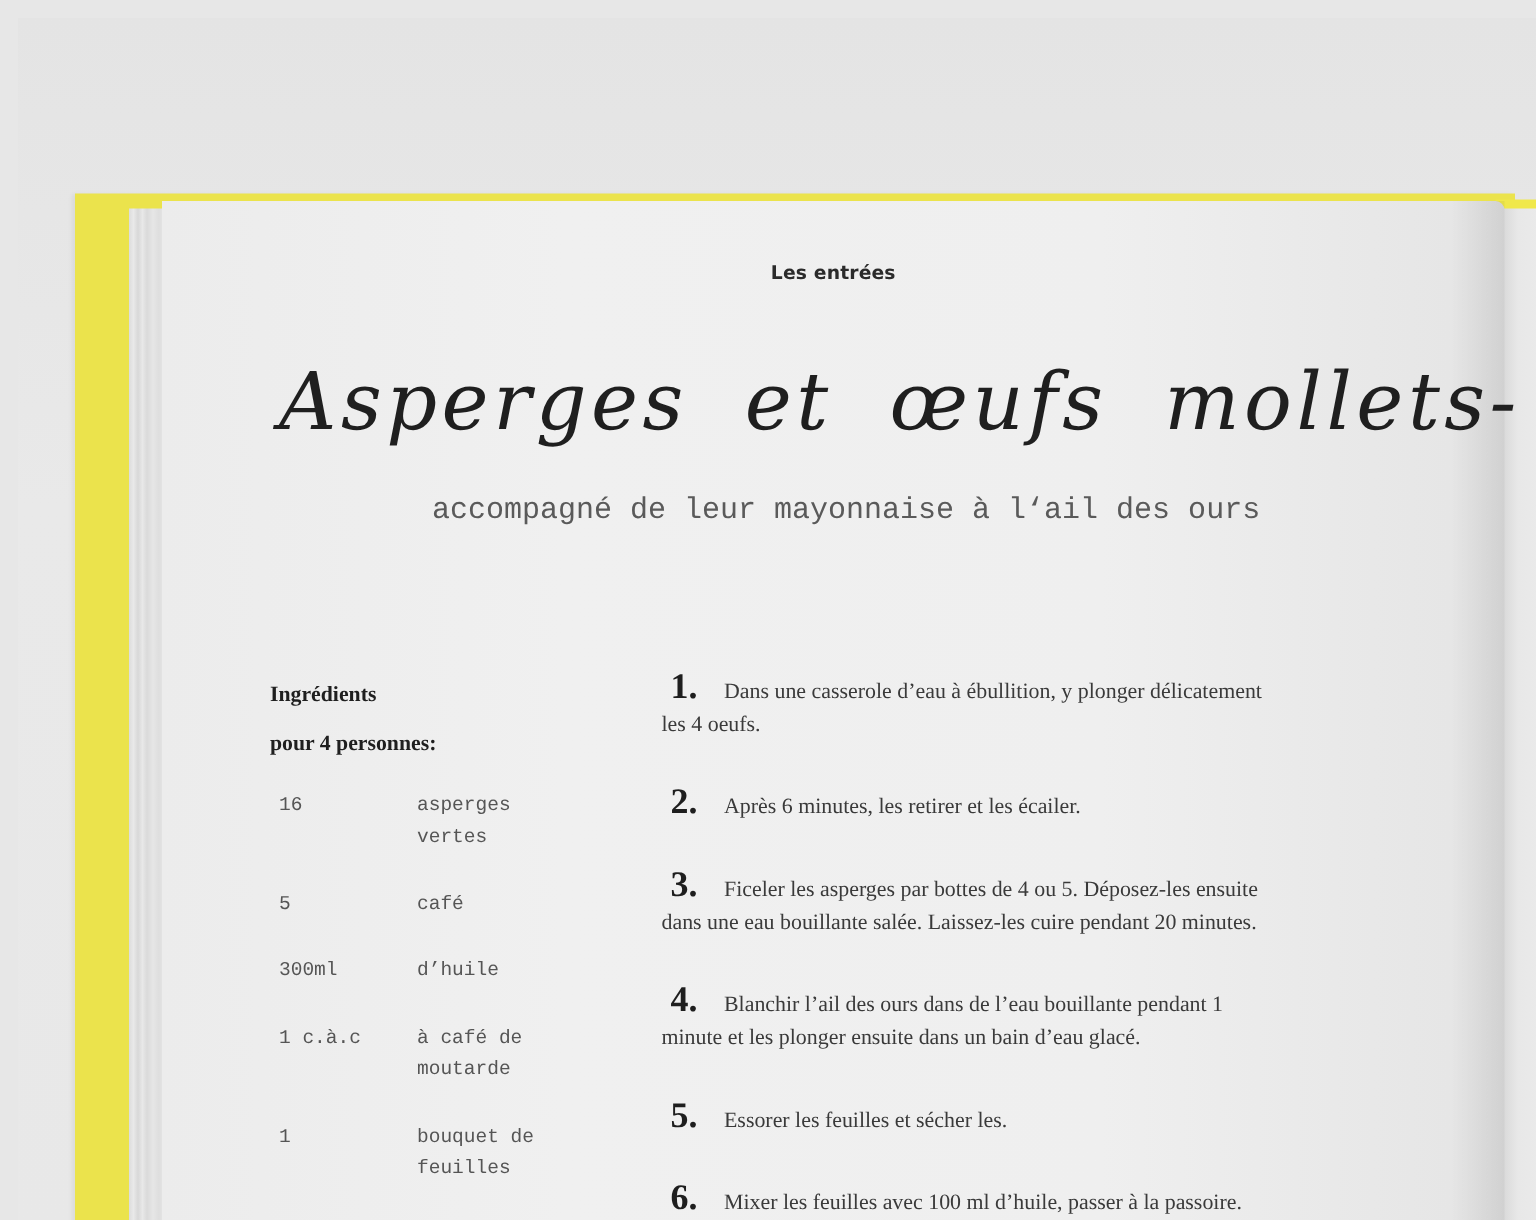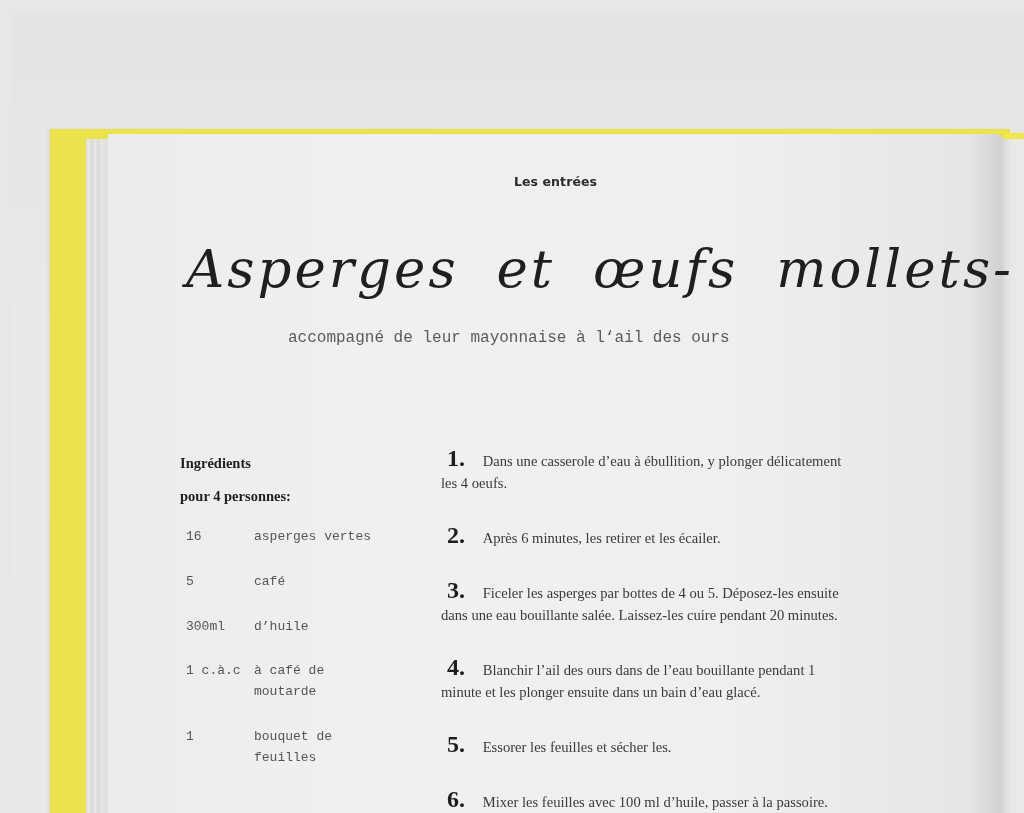--- a/index.html
+++ b/index.html
@@ -45,35 +45,35 @@
     }
     .title {
       position: absolute; left: 168px; top: 220px; width: 760px;
       font-family: "DejaVu Serif", serif; font-style: italic;
       font-size: 53px; color: #1f1f1f; letter-spacing: 3px;
       word-spacing: 18px; font-weight: normal; white-space: nowrap;
     }
     .subtitle {
       position: absolute; left: 270px; top: 311px; width: 530px;
       font-family: "Liberation Mono", monospace;
-      font-size: 16px; color: #5a5a5a; white-space: nowrap;
+      font-size: 20px; color: #5a5a5a; white-space: nowrap;
     }
     .ingredients-heading {
       position: absolute; left: 156px; top: 429px;
       font-family: Liberation Serif, serif; font-weight: bold;
       font-size: 14.5px; line-height: 21px; color: #1f1f1f;
     }
     .ingredients {
       position: absolute; left: 156px; top: 497px; width: 240px;
       font-family: "Liberation Mono", monospace; font-size: 13px;
       color: #555; line-height: 20.8px;
     }
     .ing-row { display: flex; }
     .ing-qty { width: 68px; flex: none; }
-    .ing-name { flex: 1; }
+    .ing-name { flex: 1; margin-left: 24px; }
     .steps {
       position: absolute; left: 417px; top: 423px; width: 430px;
       font-family: "Liberation Serif", serif; font-size: 14.6px;
       color: #3a3a3a; line-height: 22px;
     }
     .step { margin-bottom: 18px; }
     .step-num {
       font-family: "Liberation Serif", serif; font-size: 24px;
       font-weight: bold; color: #1e1e1e; margin-right: 2px;
       line-height: 22px;

